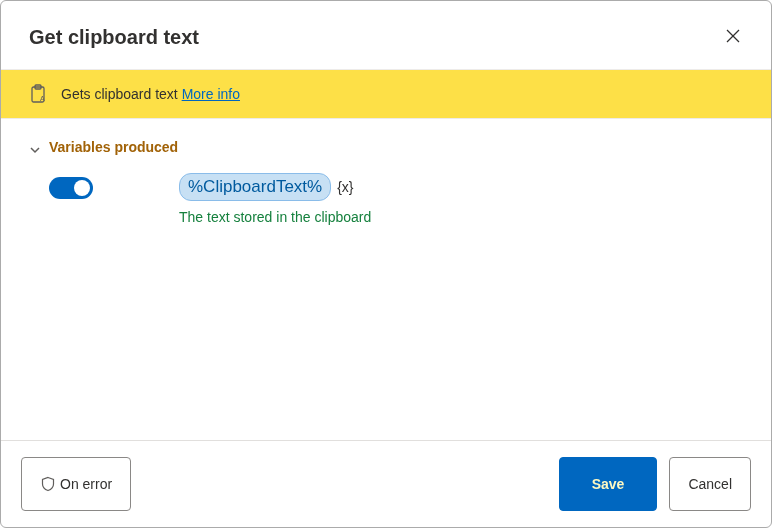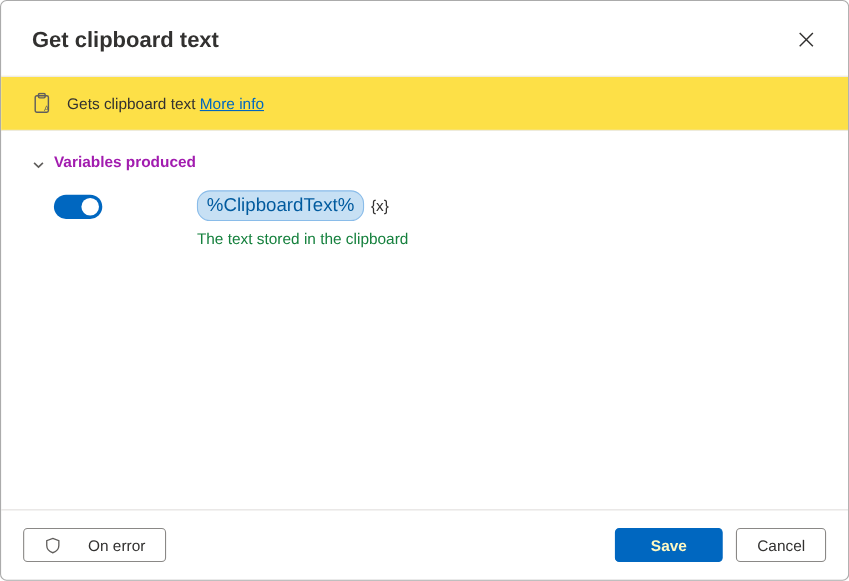--- a/index.html
+++ b/index.html
@@ -62,21 +62,21 @@
   .banner .more-info {
     color:#0067c0;
     text-decoration:underline;
     cursor:pointer;
   }
 
   
   .body-area { flex:1; padding: 20px 28px; }
   .section-head {
     display:flex;align-items:flex-end;gap:8px;
-    font-size:14px;font-weight:600;color:#a21caf;
+    font-size:14px;font-weight:600;color:#a16207;
     cursor:pointer;
     margin-bottom:18px;
   }
   .chev { width:12px;height:12px;color:#605e5c; }
 
   .row {
     display:flex;
     align-items:flex-start;
     gap:0;
   }
@@ -126,27 +126,27 @@
 
   
   .footer {
     border-top:1px solid #e1dfdd;
     padding:16px 20px;
     display:flex;
     align-items:center;
     justify-content:space-between;
   }
   .btn {
-    height:31px;
+    height:54px;
     border-radius:4px;
     font-size:14px;
     font-family:inherit;
     cursor:pointer;
     padding:0 18px;
-    display:inline-flex;align-items:center;gap:24px;
+    display:inline-flex;align-items:center;gap:4px;
   }
   .btn-outline {
     background:#ffffff;
     border:1px solid #8a8886;
     color:#323130;
   }
   .btn-primary {
     background:#0067c0;
     border:1px solid #0067c0;
     color:#fef9c3;

